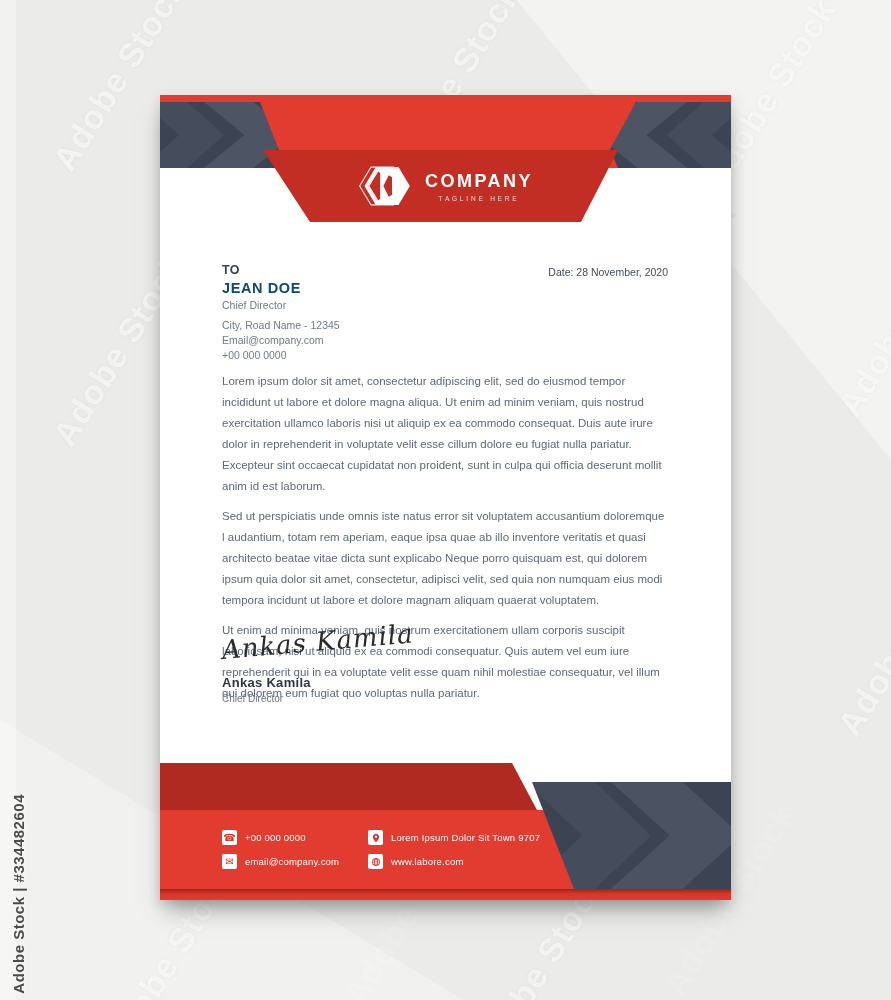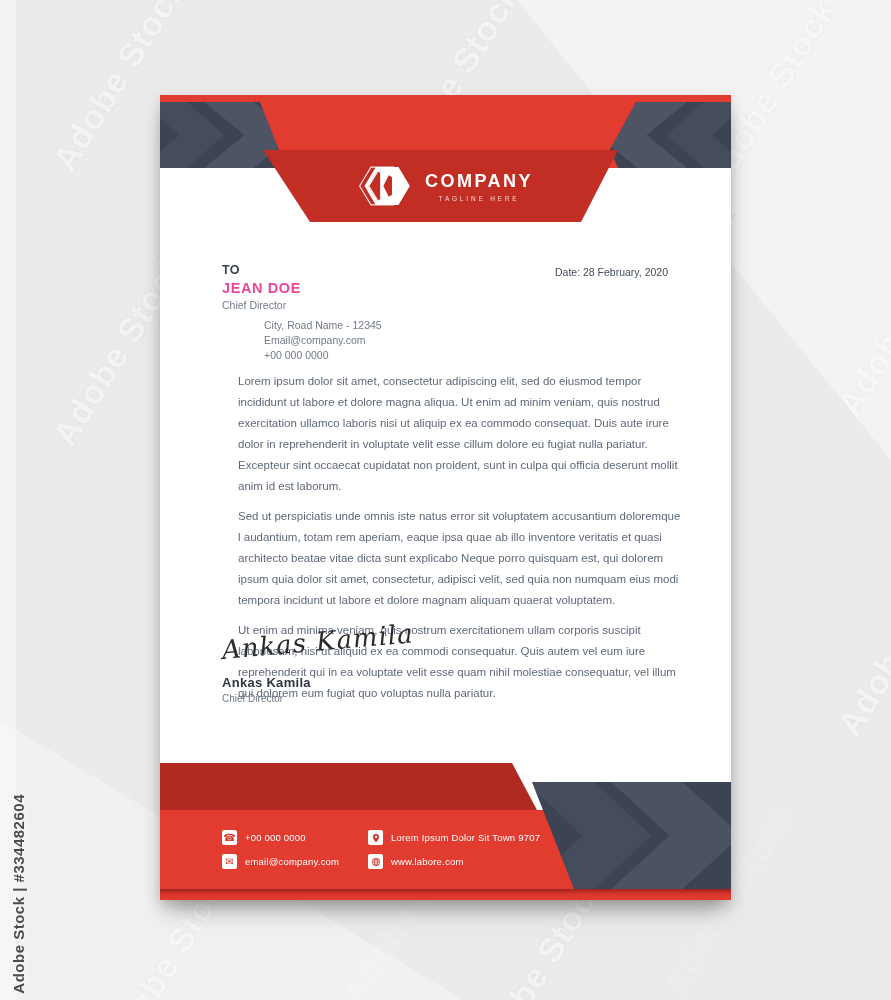--- a/index.html
+++ b/index.html
@@ -39,27 +39,27 @@
             clip-path:polygon(103px 0, 458px 0, 421px 100%, 150px 100%);
             display:flex; align-items:center; justify-content:center; gap:13px; }
   .logo-svg { width:54px; height:54px; display:block; }
   .logo-text { text-align:center; color:#fff; }
   .company-name { font-size:18px; font-weight:bold; letter-spacing:2.5px; }
   .tagline { font-size:6.5px; letter-spacing:2.8px; color:rgba(255,255,255,.82); margin-top:3px; }
 
   
   .recipient { position:absolute; top:168px; left:62px; }
   .to-label { font-size:12.5px; font-weight:bold; color:#39424e; letter-spacing:.4px; }
-  .recipient-name { font-size:14.5px; font-weight:bold; color:#ec4899; letter-spacing:.6px; margin-top:3px; }
+  .recipient-name { font-size:14.5px; font-weight:bold; color:#0c4a6e; letter-spacing:.6px; margin-top:3px; }
   .recipient-title { font-size:10.5px; color:#717b8a; margin-top:3px; }
-  .recipient-lines { font-size:10.5px; color:#717b8a; line-height:15px; margin-top:7px;margin-left:42px; }
+  .recipient-lines { font-size:10.5px; color:#717b8a; line-height:15px; margin-top:7px; }
   .date { position:absolute; top:171px; right:63px; font-size:10.5px; color:#434e5c; }
 
   
-  .body-text { position:absolute; top:276px; left:62px; width:447px;margin-left:16px; }
+  .body-text { position:absolute; top:276px; left:62px; width:447px; }
   .body-text p { font-size:11.5px; line-height:21px; color:#5e6979; margin-bottom:9px; }
 
   
   .signature { position:absolute; top:540px; left:62px; }
   .sig-script { font-family:"DejaVu Serif", serif; font-style:italic; font-size:26px; color:#2b2b2b;
                 transform:rotate(-5deg); transform-origin:left center; letter-spacing:1px; }
   .sig-name { font-size:13px; font-weight:bold; color:#2f3640; margin-top:10px; letter-spacing:.3px; }
   .sig-title { font-size:10px; color:#6b7584; margin-top:3px; }
 
   
@@ -134,21 +134,21 @@
     <div class="recipient">
       <div class="to-label">TO</div>
       <div class="recipient-name">JEAN DOE</div>
       <div class="recipient-title">Chief Director</div>
       <div class="recipient-lines">
         <div>City, Road Name - 12345</div>
         <div>Email@company.com</div>
         <div>+00 000 0000</div>
       </div>
     </div>
-    <div class="date">Date: 28 February, 2020</div>
+    <div class="date">Date: 28 November, 2020</div>
 
     <div class="body-text">
       <p>Lorem ipsum dolor sit amet, consectetur adipiscing elit, sed do eiusmod tempor incididunt ut labore et dolore magna aliqua. Ut enim ad minim veniam, quis nostrud exercitation ullamco laboris nisi ut aliquip ex ea commodo consequat. Duis aute irure dolor in reprehenderit in voluptate velit esse cillum dolore eu fugiat nulla pariatur. Excepteur sint occaecat cupidatat non proident, sunt in culpa qui officia deserunt mollit anim id est laborum.</p>
       <p>Sed ut perspiciatis unde omnis iste natus error sit voluptatem accusantium doloremque l audantium, totam rem aperiam, eaque ipsa quae ab illo inventore veritatis et quasi architecto beatae vitae dicta sunt explicabo Neque porro quisquam est, qui dolorem ipsum quia dolor sit amet, consectetur, adipisci velit, sed quia non numquam eius modi tempora incidunt ut labore et dolore magnam aliquam quaerat voluptatem.</p>
       <p>Ut enim ad minima veniam, quis nostrum exercitationem ullam corporis suscipit laboriosam, nisi ut aliquid ex ea commodi consequatur. Quis autem vel eum iure reprehenderit qui in ea voluptate velit esse quam nihil molestiae consequatur, vel illum qui dolorem eum fugiat quo voluptas nulla pariatur.</p>
     </div>
 
     <div class="signature">
       <div class="sig-script">Ankas Kamila</div>
       <div class="sig-name">Ankas Kamila</div>

